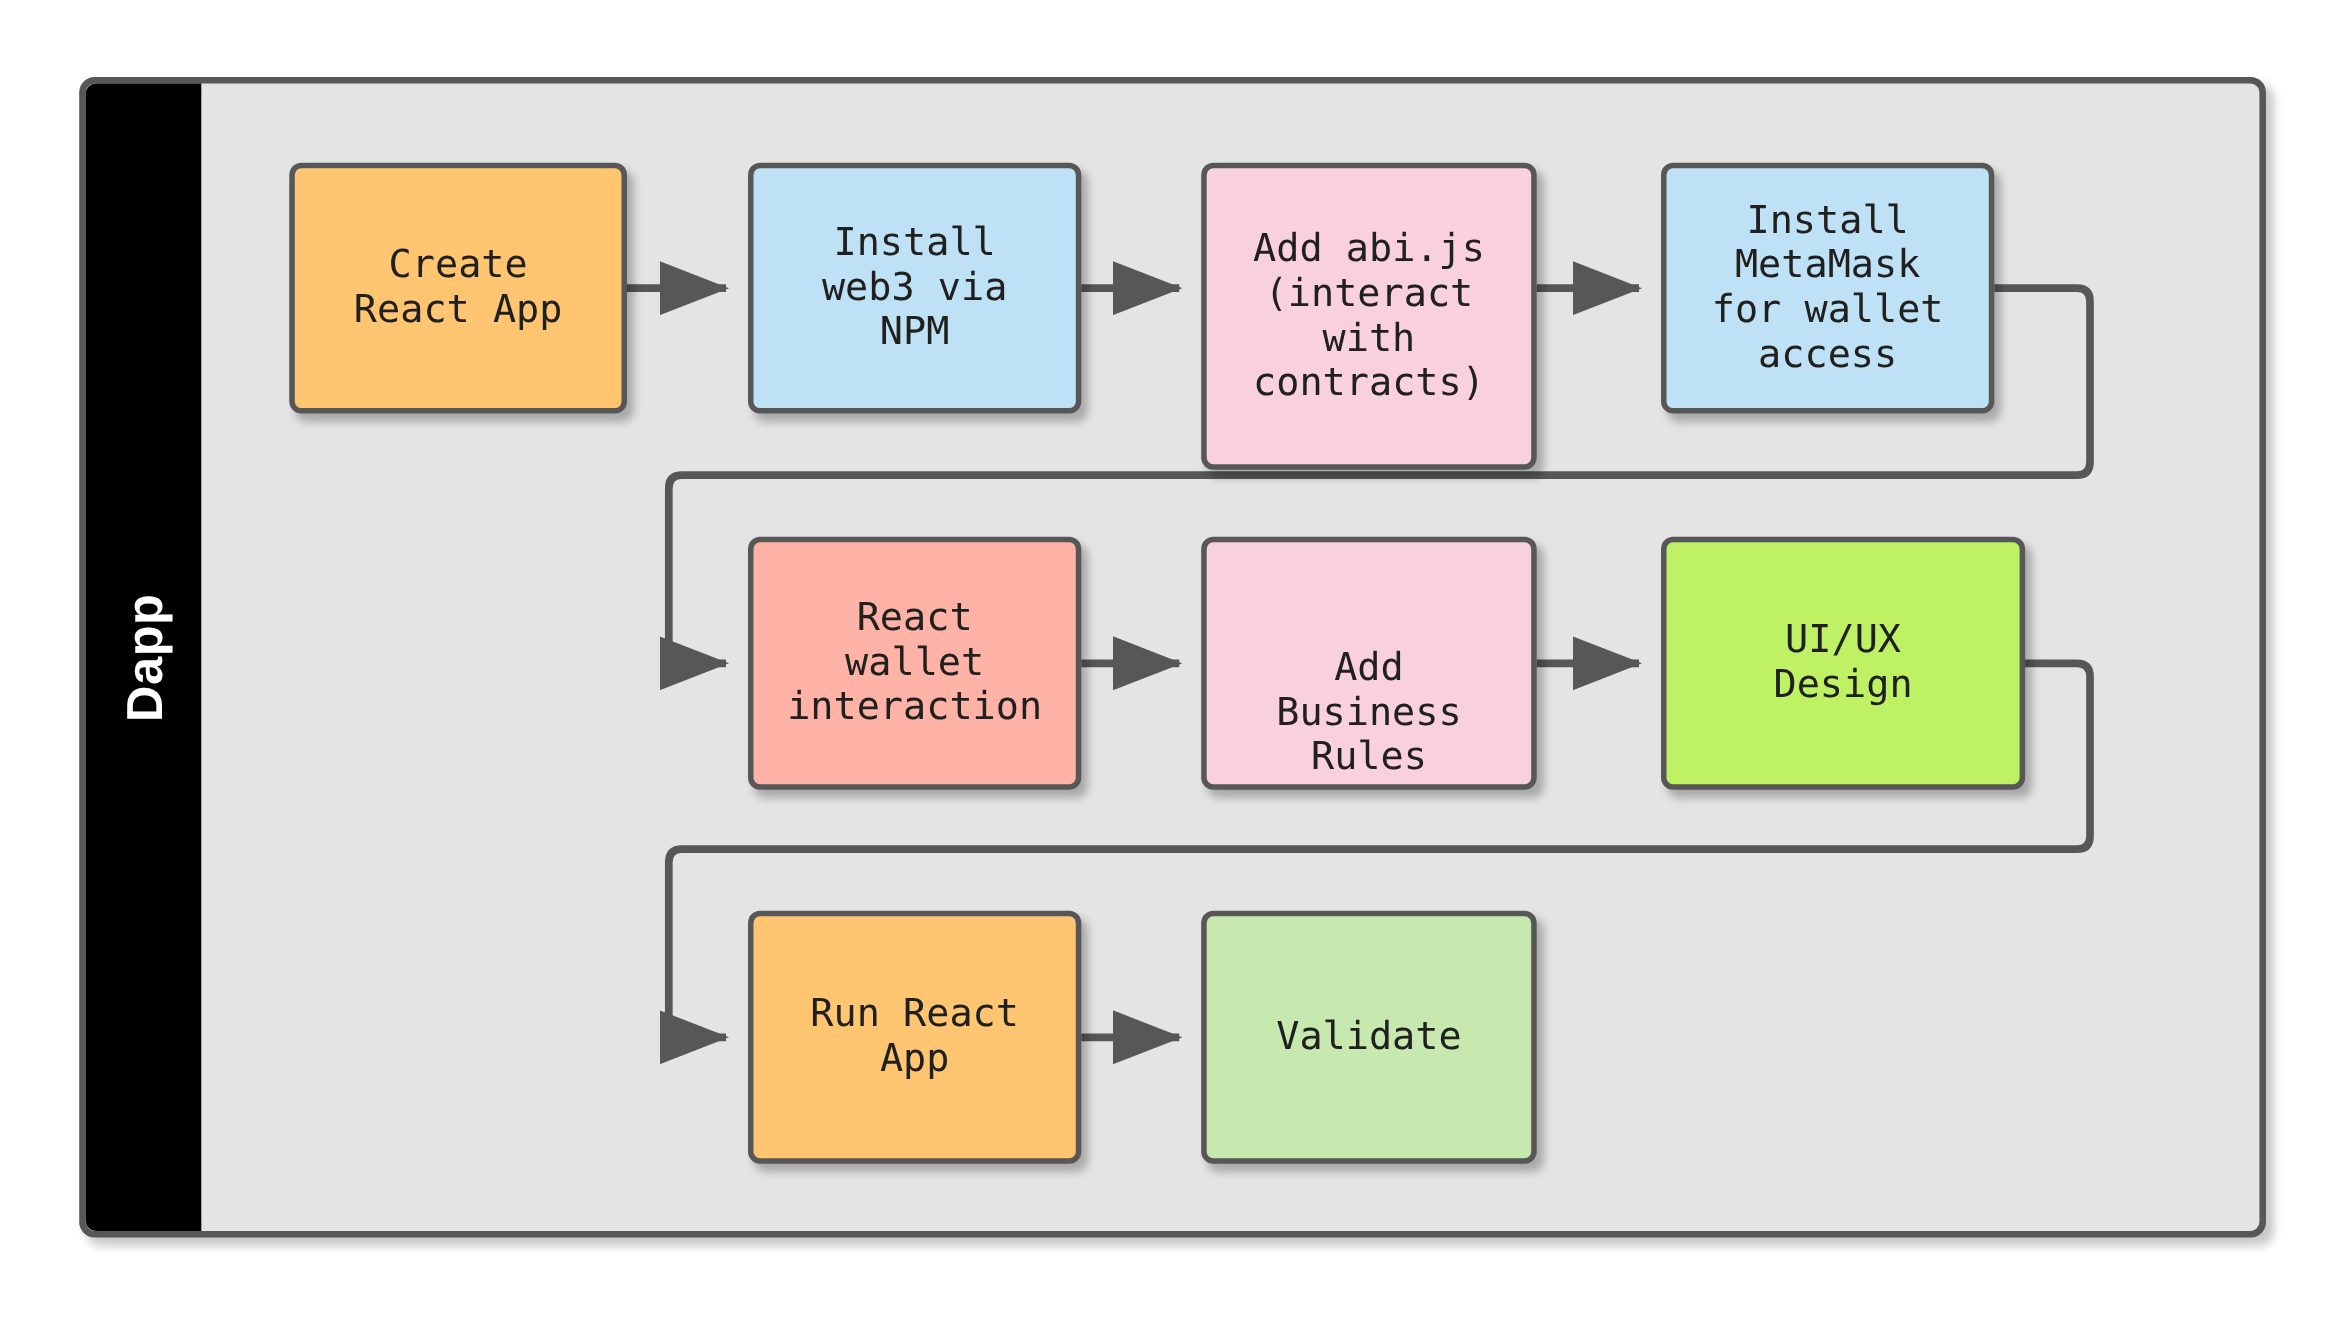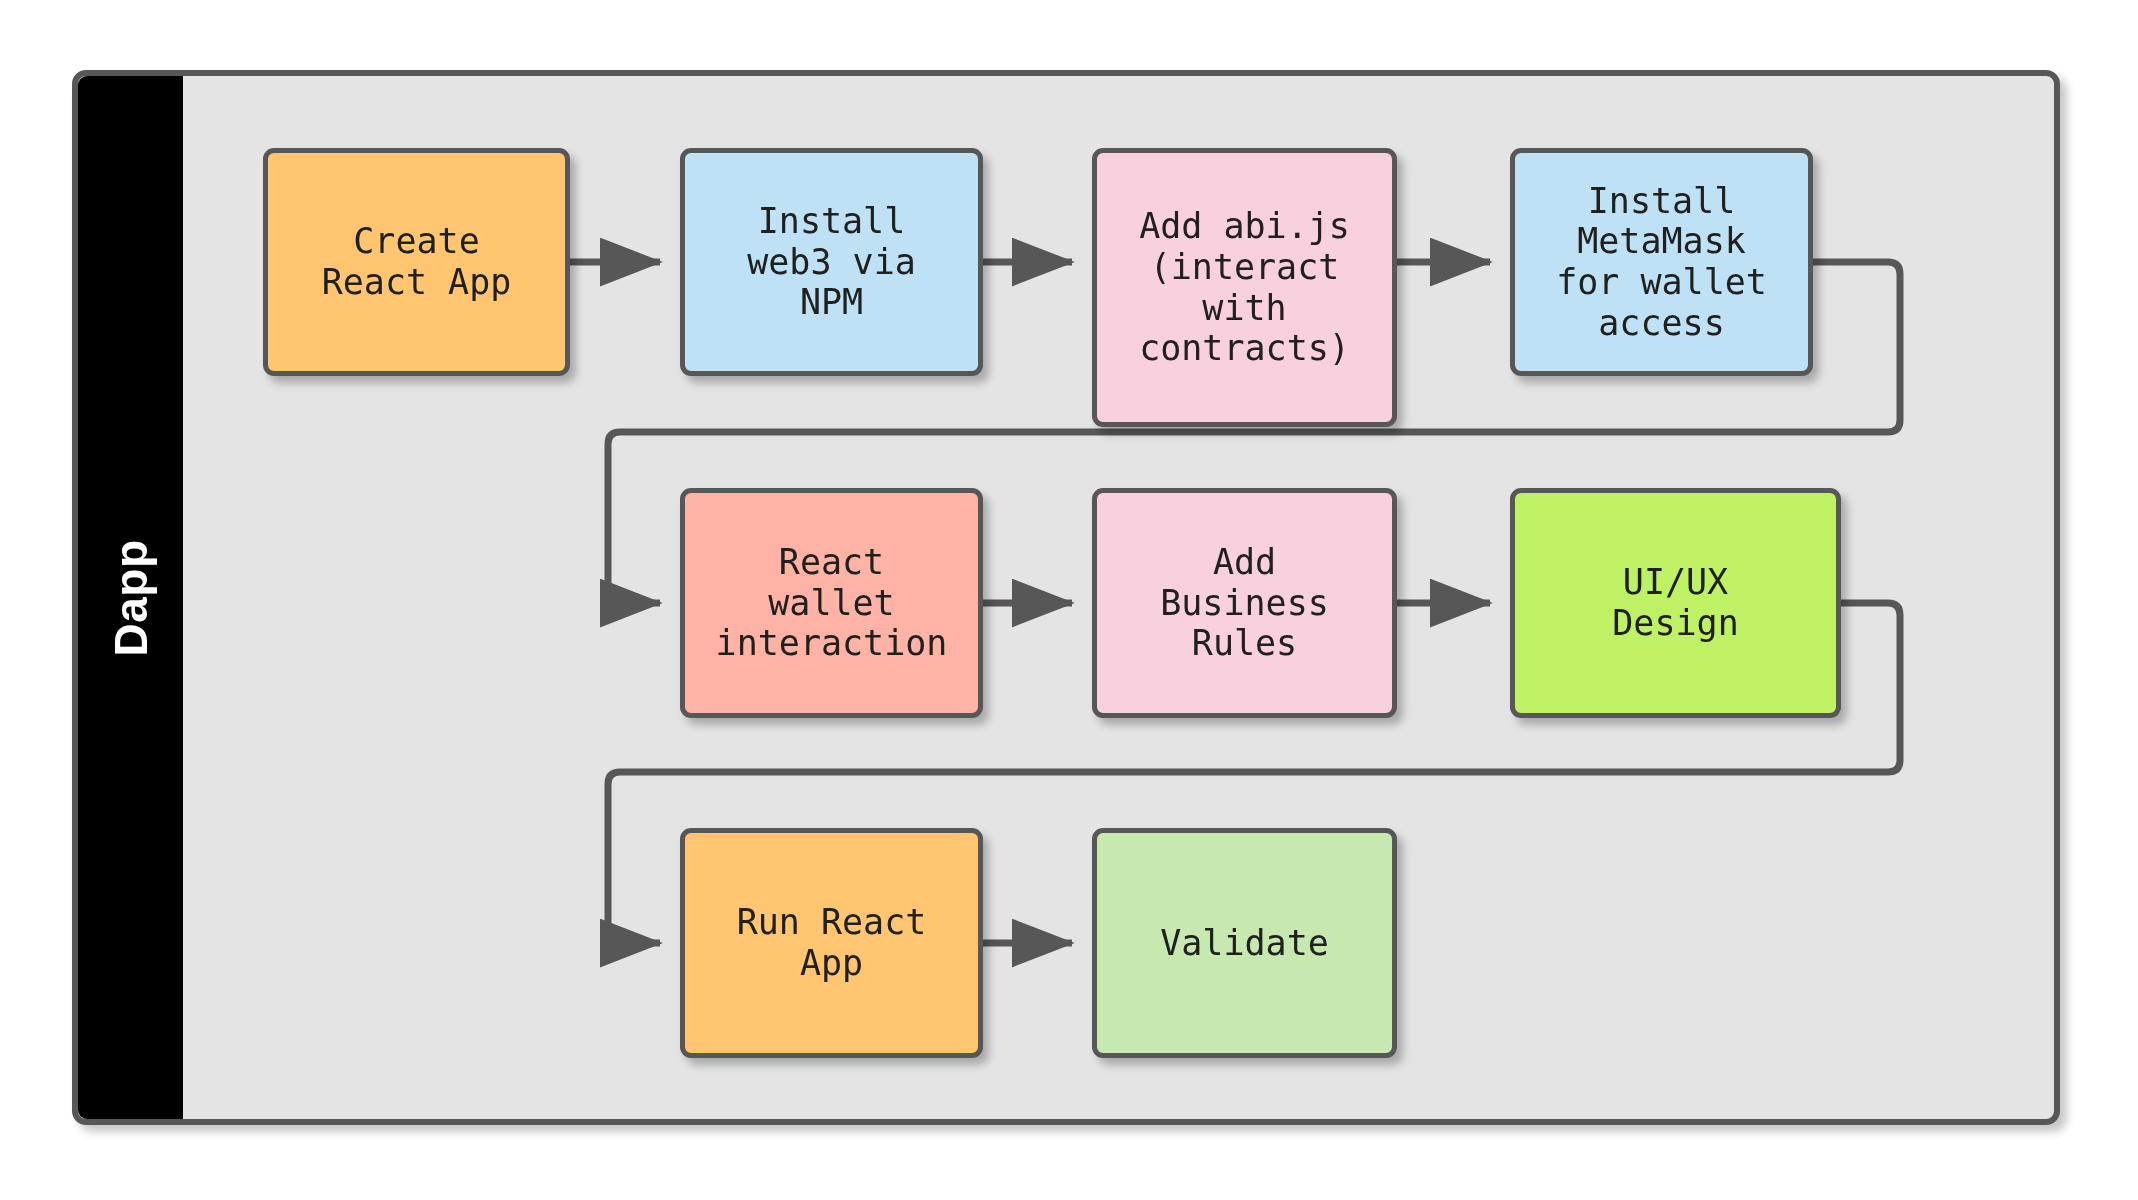--- a/index.html
+++ b/index.html
@@ -146,21 +146,21 @@
 for wallet
 access</span>
   </div>
 
   <div class="node" style="left:680px; top:488px; width:303px; height:230px; background:#ffb3a7;">
     <span class="node-label">React
 wallet
 interaction</span>
   </div>
 
-  <div class="node" style="left:1092px; top:488px; width:305px; height:230px; background:#f9d0dd;">
+  <div class="node" style="left:1092px; top:488px; width:305px; height:230px; background:#f9d0dd;align-items:flex-end;">
     <span class="node-label">Add
 Business
 Rules</span>
   </div>
 
   <div class="node" style="left:1510px; top:488px; width:331px; height:230px; background:#bef264;">
     <span class="node-label">UI/UX
 Design</span>
   </div>
 

